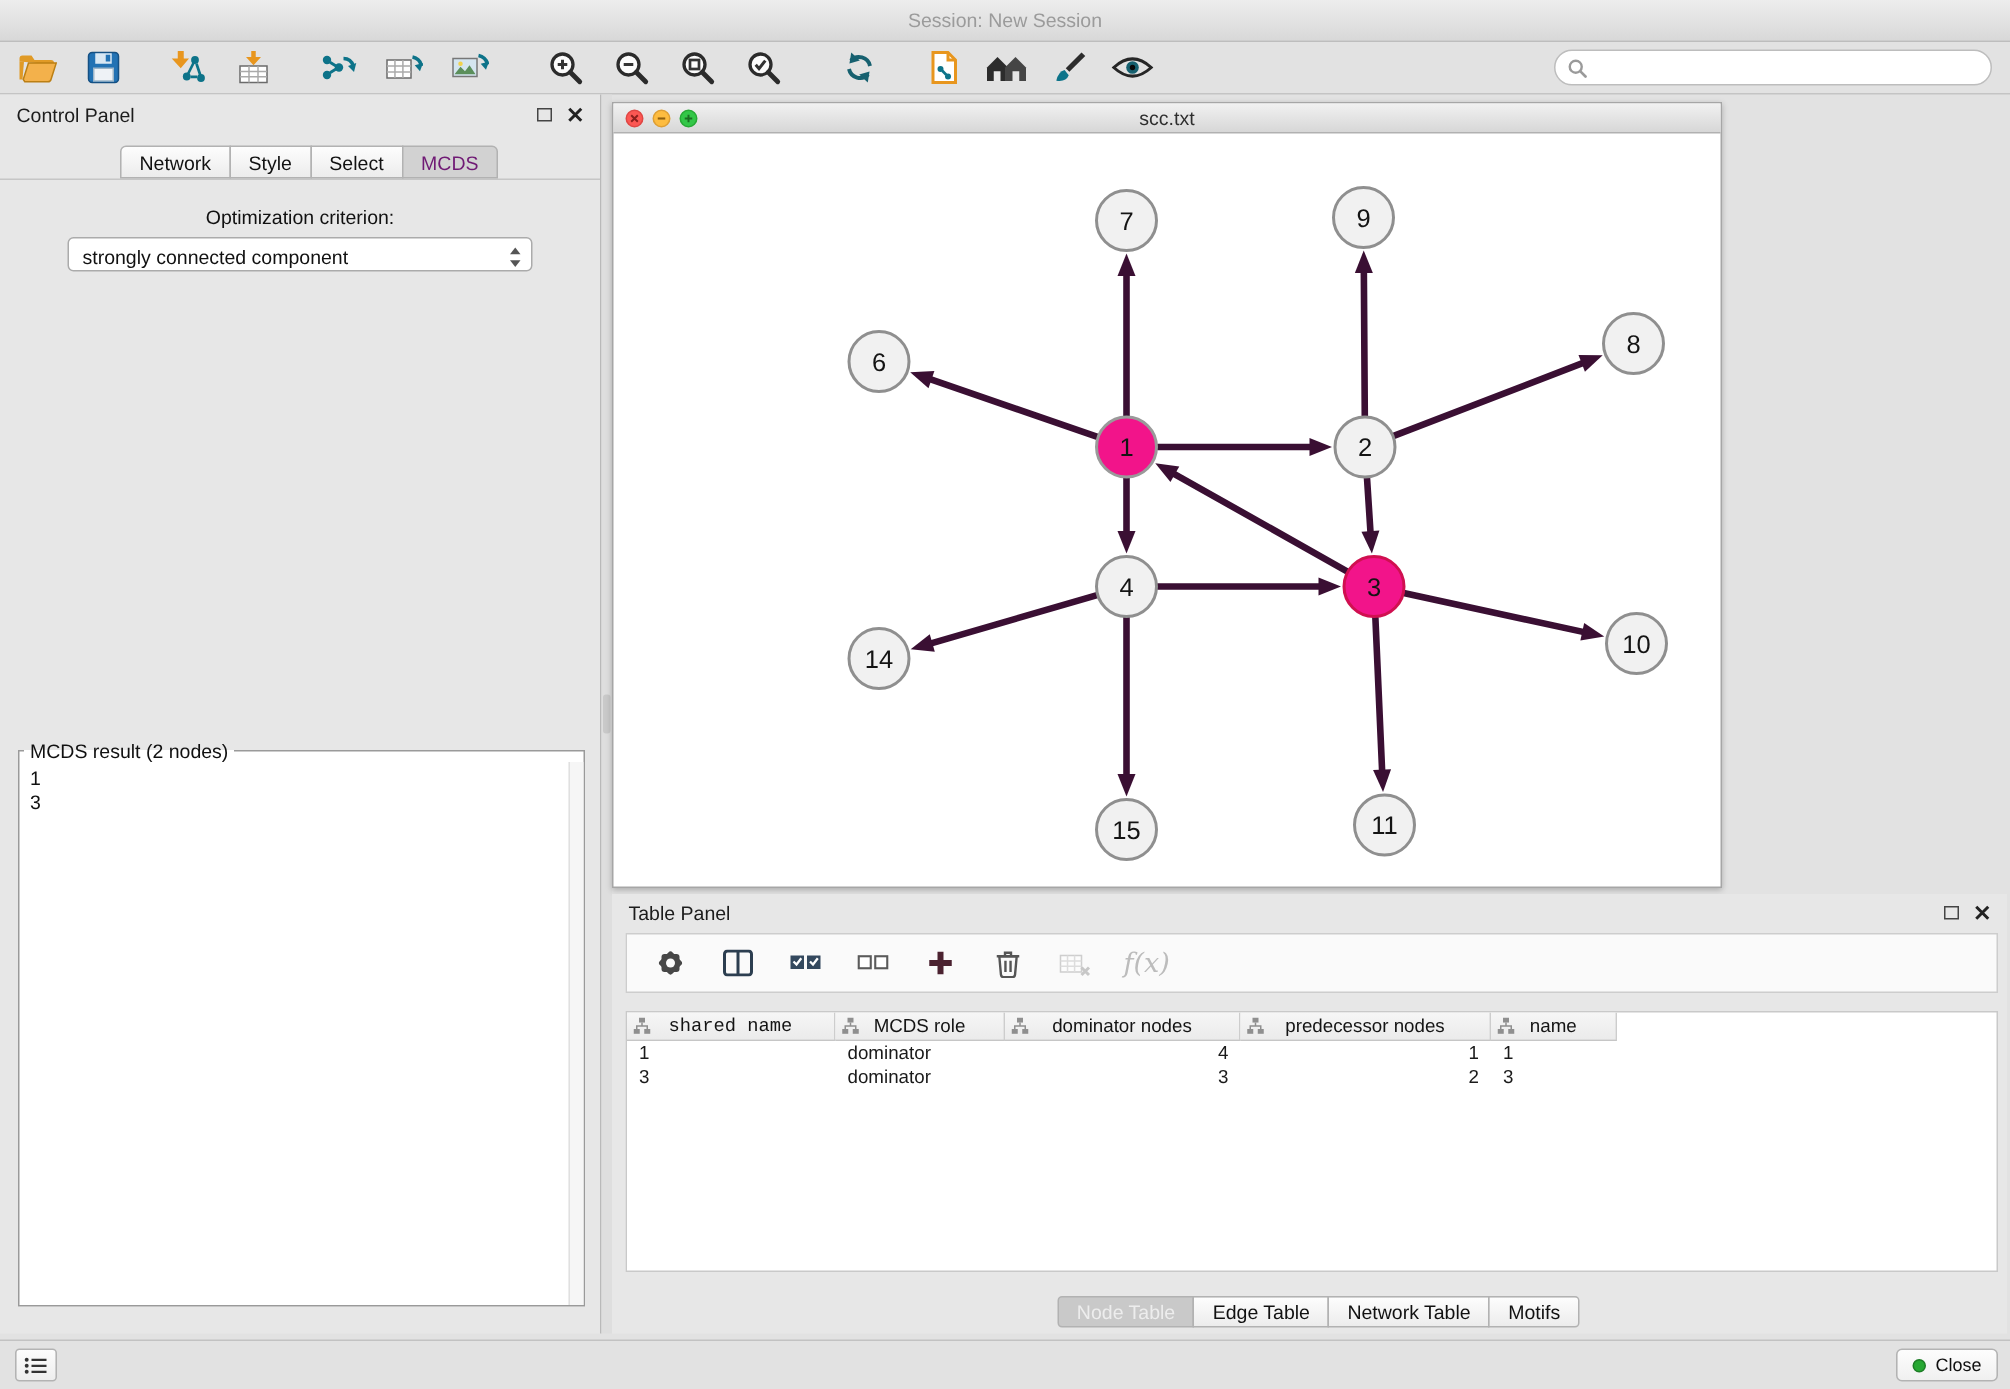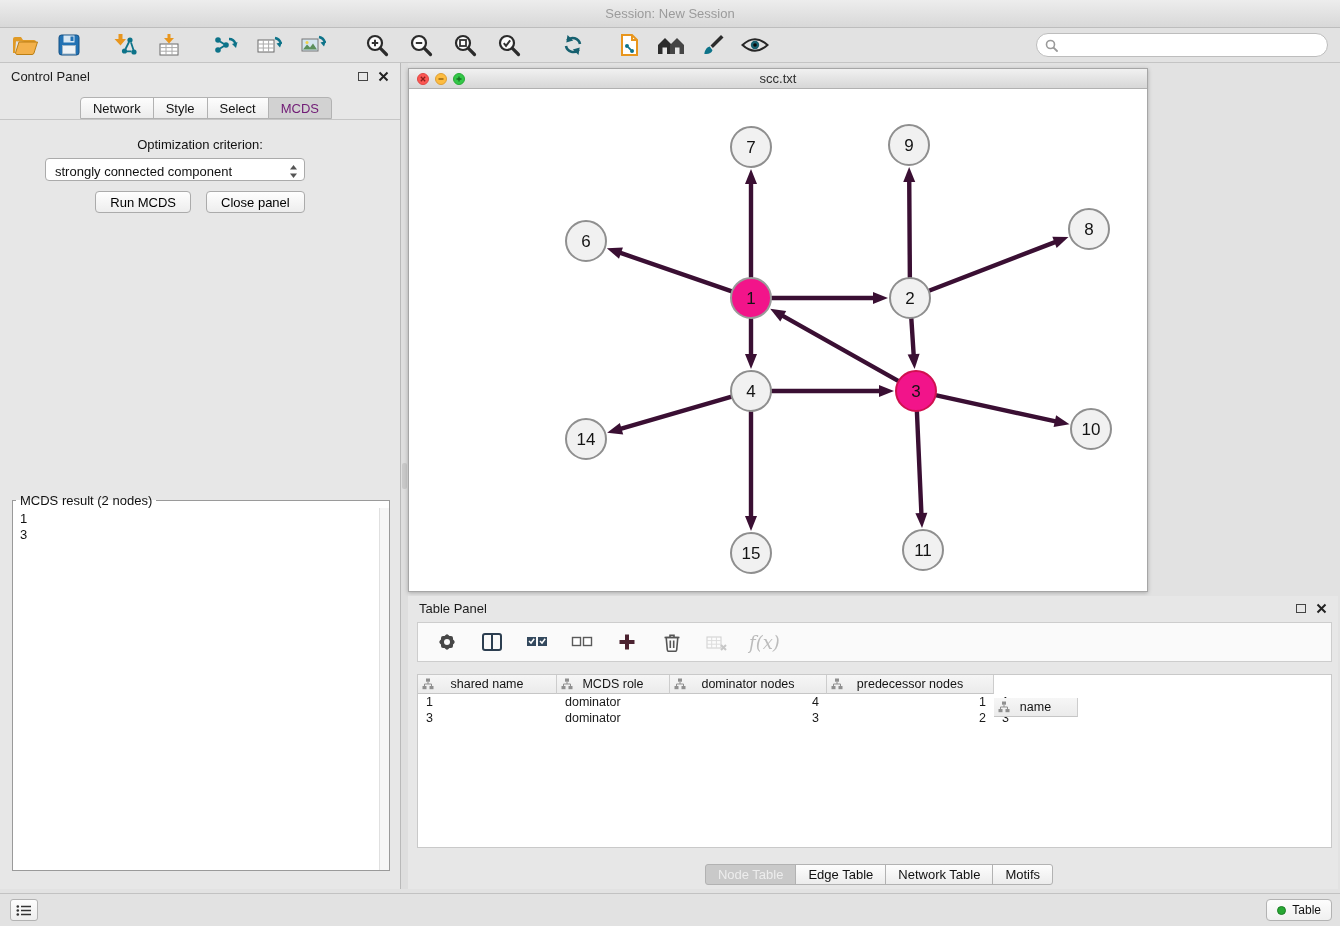--- a/index.html
+++ b/index.html
@@ -21,21 +21,21 @@
   .cp-header{height:26px;display:flex;align-items:center;padding:0 11px;font-size:13px;color:#1c1c1c}
   .cp-header .spacer{flex:1}
   .float-box{width:10px;height:9px;border:1.5px solid #444;display:inline-block;margin-right:9px}
   .panel-close{display:inline-flex;width:12px;height:12px;align-items:center;justify-content:center}
   .cp-tabs{position:absolute;left:0;top:26px;width:100%;height:31px;display:flex;justify-content:center;align-items:flex-end;border-bottom:1px solid #c6c6c6;padding-bottom:0}
   .seg-tab{font-size:13px;height:22px;padding:0 12px;background:linear-gradient(#fdfdfd,#ececec);border:1px solid #b2b2b2;margin-left:-1px;color:#111;display:inline-flex;align-items:center}
   .seg-tab:first-child{border-radius:4px 0 0 0;margin-left:12px}
   .seg-tab:last-child{border-radius:0 4px 0 0}
   .seg-tab.active{background:#d2d2d2;color:#701a75}
   .opt-label{position:absolute;left:0;top:74px;width:100%;text-align:center;font-size:13px}
-  .dropdown{position:absolute;left:45px;top:95px;width:260px;height:23px;background:#fff;border:1px solid #ababab;border-radius:4px;display:flex;align-items:center;padding:4px 6px 0 9px;font-size:13px}
+  .dropdown{position:absolute;left:45px;top:95px;width:310px;height:23px;background:#fff;border:1px solid #ababab;border-radius:4px;display:flex;align-items:center;padding:4px 6px 0 9px;font-size:13px}
   .dropdown .dd-label{flex:1}
   .cp-buttons{position:absolute;left:0;top:128px;width:100%;display:flex;justify-content:center;gap:15px}
   .btn{height:22px;padding:0 14px;background:linear-gradient(#fefefe,#ededed);border:1px solid #ababab;border-radius:4px;font-size:13px;font-family:"Liberation Sans",sans-serif}
   fieldset.result{position:absolute;left:12px;top:430px;width:378px;height:378px;background:#fff;border:1px solid #9a9a9a}
   fieldset.result legend{font-size:13px;margin-left:3px;padding:0 4px;color:#111}
   .result-list{padding:3px 7px;font-size:13px;line-height:16px}
   .result-scroll{position:absolute;right:0;top:0;bottom:0;width:10px;background:#f6f6f6;border-left:1px solid #e0e0e0}
 
   
   .v-splitter{position:absolute;left:401px;top:63px;width:7px;height:826px;background:#dedede}
@@ -248,24 +248,20 @@
       <span class="seg-tab">Select</span>
       <span class="seg-tab active">MCDS</span>
     </div>
   <div class="opt-label">Optimization criterion:</div>
   <div class="dropdown">
     <span class="dd-label">strongly connected component</span>
     <svg width="9" height="15">
         <path d="M4.5 1 L8 5.5 H1z" fill="#555"></path>
         <path d="M4.5 14 L1 9.5 H8z" fill="#555"></path>
       </svg>
-  </div>
-  <div class="cp-buttons">
-    <button class="btn">Run MCDS</button>
-    <button class="btn">Close panel</button>
   </div>
   <fieldset class="result">
     <legend>MCDS result (2 nodes)</legend>
     <div class="result-list">
         <div>1</div>
         <div>3</div>
       </div>
     <div class="result-scroll"></div>
   </fieldset>
 </div>
@@ -429,21 +425,21 @@
       <svg width="22" height="18">
           <rect x="1" y="4" width="14" height="11" fill="#fff" stroke="#999"></rect>
           <path d="M1 7.6 h14 M1 11.2 h14 M5.7 4 v11 M10.4 4 v11" stroke="#bbb" fill="none"></path>
           <path d="M15 12 l5 5 M20 12 l-5 5" stroke="#8a8a8a" stroke-width="2"></path>
         </svg>
     </span>
     <span class="fx">f(x)</span>
   </div>
   <div class="table-wrap">
     <div class="thead">
-        <div class="th" style="width: 139px;">
+        <div class="th" style="width: 139px; font-family: Liberation Mono, monospace;">
           <svg class="hier" width="12" height="12" viewBox="0 0 12 12">
             <rect x="4" y="0.5" width="4" height="3.2" fill="#8f8f8f"></rect>
             <rect x="0.5" y="8" width="4" height="3.2" fill="#8f8f8f"></rect>
             <rect x="7.5" y="8" width="4" height="3.2" fill="#8f8f8f"></rect>
             <path d="M6 3.7 V6 M2.5 8 V6 h7 V8" fill="none" stroke="#8f8f8f"></path>
           </svg>
           <span class="th-label">shared name</span>
         </div>
         <div class="th" style="width: 113px;">
           <svg class="hier" width="12" height="12" viewBox="0 0 12 12">
@@ -465,21 +461,21 @@
         </div>
         <div class="th" style="width: 167px;">
           <svg class="hier" width="12" height="12" viewBox="0 0 12 12">
             <rect x="4" y="0.5" width="4" height="3.2" fill="#8f8f8f"></rect>
             <rect x="0.5" y="8" width="4" height="3.2" fill="#8f8f8f"></rect>
             <rect x="7.5" y="8" width="4" height="3.2" fill="#8f8f8f"></rect>
             <path d="M6 3.7 V6 M2.5 8 V6 h7 V8" fill="none" stroke="#8f8f8f"></path>
           </svg>
           <span class="th-label">predecessor nodes</span>
         </div>
-        <div class="th" style="width: 84px; margin-top: 23px;">
+        <div class="th" style="width: 84px;">
           <svg class="hier" width="12" height="12" viewBox="0 0 12 12">
             <rect x="4" y="0.5" width="4" height="3.2" fill="#8f8f8f"></rect>
             <rect x="0.5" y="8" width="4" height="3.2" fill="#8f8f8f"></rect>
             <rect x="7.5" y="8" width="4" height="3.2" fill="#8f8f8f"></rect>
             <path d="M6 3.7 V6 M2.5 8 V6 h7 V8" fill="none" stroke="#8f8f8f"></path>
           </svg>
           <span class="th-label">name</span>
         </div>
       </div>
     <div>
@@ -517,15 +513,15 @@
         </g>
         <g fill="#333">
           <circle cx="1.8" cy="2.5" r="1.3"></circle>
           <circle cx="1.8" cy="6.5" r="1.3"></circle>
           <circle cx="1.8" cy="10.5" r="1.3"></circle>
         </g>
       </svg>
   </span>
   <span class="memory-btn">
     <span class="mem-dot"></span>
-    <span>Table</span>
+    <span>Close</span>
   </span>
 </div>
 
 </body></html>

